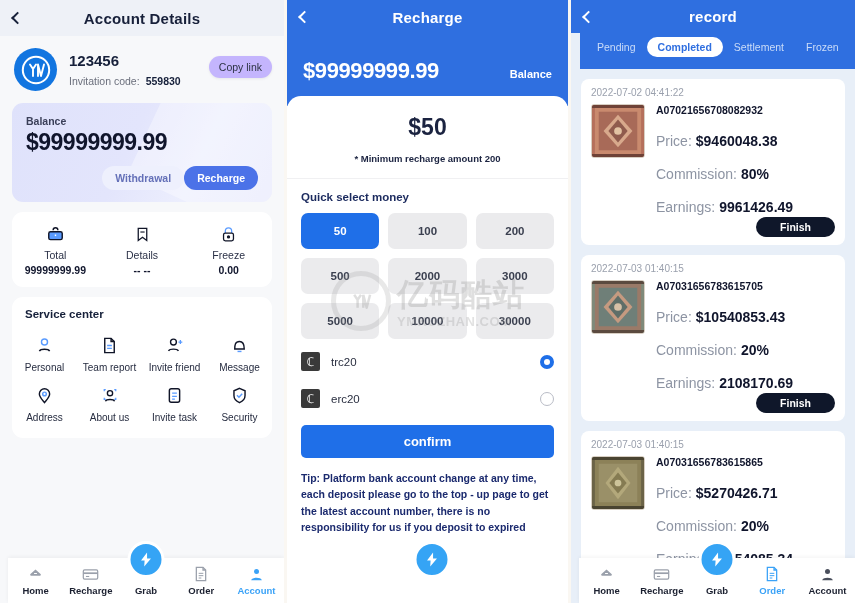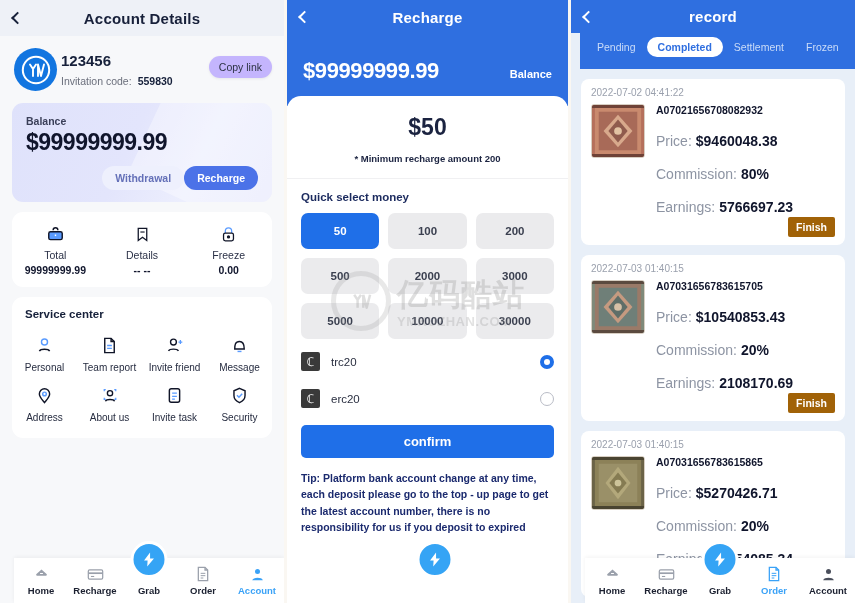--- a/index.html
+++ b/index.html
@@ -21,21 +21,21 @@
   .chev { display: block; width: 9px; height: 9px; border-left: 2px solid currentColor; border-bottom: 2px solid currentColor; transform: rotate(45deg); }
   .hdr .title { font-size: 15px; font-weight: bold; letter-spacing: .2px; }
 
   
   .p1 .hdr { height: 36px; background: #eef1f7; color: #17203a; }
   .p1-body { padding: 0 10px; background: #f7f8fa; height: 100%; }
   .profile { display: flex; align-items: center; padding: 12px 4px 10px 4px; position: relative; }
   .avatar { width: 43px; height: 43px; border-radius: 50%; background: #1275e0; flex: 0 0 auto;
             display: flex; align-items: center; justify-content: center; }
   .avatar svg { display: block; }
-  .prof-txt { margin-left: 4px; }
+  .prof-txt { margin-left: 12px; }
   .uid { font-size: 15px; font-weight: bold; color: #16203a; line-height: 1.25; }
   .invrow { font-size: 10.5px; color: #6b6f7c; margin-top: 5px; }
   .invrow b { color: #16203a; font-size: 10.5px; margin-left: 6px; }
   .copylink { position: absolute; right: 2px; top: 20px; background: #c4b5fd; border-radius: 13px;
               padding: 5px 10px; font-size: 10.5px; color: #2c3244; box-shadow: 0 1px 3px rgba(0,0,0,.07); cursor: pointer; }
 
   .balcard { margin: 2px 2px 0 2px; border-radius: 11px; padding: 12px 14px 12px 14px; position: relative; overflow: hidden;
              background: linear-gradient(115deg,#dfe2fb 0%,#e3e5fc 45%,#eceefd 70%,#e6e8fc 100%); }
   .balcard::after { content:""; position:absolute; right:-30px; top:-40px; width:150px; height:150px;
                     background: rgba(255,255,255,.35); transform: rotate(25deg); }
@@ -92,24 +92,24 @@
   .reclist { padding: 10px 10px 0 10px; }
   .reccard { background: #fff; border-radius: 8px; padding: 8px 10px 8px 10px; margin-bottom: 10px; }
   .rec-time { font-size: 10px; color: #9aa0ad; }
   .rec-main { display: flex; margin-top: 6px; }
   .thumb { width: 54px; height: 54px; border-radius: 3px; flex: 0 0 auto; border: 1px solid #d8cfc3; overflow: hidden; }
   .rec-info { margin-left: 11px; flex: 1; min-width: 0; }
   .rec-id { font-size: 10.5px; font-weight: bold; color: #10152c; }
   .rec-ln { font-size: 14px; color: #8d94a3; margin-top: 17px; }
   .rec-ln b { color: #10152c; font-weight: bold; margin-left: 4px; }
   .rec-foot { display: flex; justify-content: flex-end; margin-top: 2px; }
-  .finish { background: #a16207; color: #fff; font-size: 10.5px; font-weight: bold; border-radius: 2px; padding: 4px 8px; cursor: pointer; }
+  .finish { background: #0f172a; color: #fff; font-size: 10.5px; font-weight: bold; border-radius: 10px; padding: 4px 24px; cursor: pointer; }
 
   
-  .navwrap { position: absolute; left: 14px; right: 0; bottom: 0; }
+  .navwrap { position: absolute; left: 8px; right: 0; bottom: 0; }
   .nav { background: #fff; height: 45px; display: flex; align-items: center; box-shadow: 0 -1px 4px rgba(0,0,0,.05); }
   .nav > div { flex: 1; text-align: center; cursor: pointer; }
   .nav .ic { height: 18px; display: flex; align-items: center; justify-content: center; }
   .nav .lb { font-size: 9.5px; font-weight: bold; color: #1b2030; margin-top: 2px; }
   .nav .on .lb { color: #3aa2f7; }
   .grabfab { position: absolute; left: 50%; transform: translateX(-50%); top: -17px; width: 37px; height: 37px;
              border-radius: 50%; background: #35a4f5; border: 3px solid #fff; display: flex; align-items: center;
              justify-content: center; z-index: 5; cursor: pointer; }
   .nav .grabcell .ic { visibility: hidden; }
 
@@ -476,21 +476,21 @@
               <path d="M27 10 L42 27 L27 44 L12 27 Z" fill="#d8a98c"></path>
               <path d="M27 15 L37 27 L27 39 L17 27 Z" fill="#8f5b4d"></path>
               <circle cx="27" cy="27" r="4" fill="#e2c3a3"></circle>
               <path d="M0 0h54v3H0zM0 51h54v3H0z" fill="#6e4237"></path>
             </svg>
           </div>
           <div class="rec-info">
             <div class="rec-id">A07021656708082932</div>
             <div class="rec-ln"><span>Price:</span><b>$9460048.38</b></div>
             <div class="rec-ln"><span>Commission:</span><b>80%</b></div>
-            <div class="rec-ln"><span>Earnings:</span><b>5766697.23</b></div>
+            <div class="rec-ln"><span>Earnings:</span><b>9961426.49</b></div>
           </div>
         </div>
         <div class="rec-foot">
           <div class="finish">Finish</div>
         </div>
       </div>
 
       <div class="reccard">
         <div class="rec-time">2022-07-03 01:40:15</div>
         <div class="rec-main">

